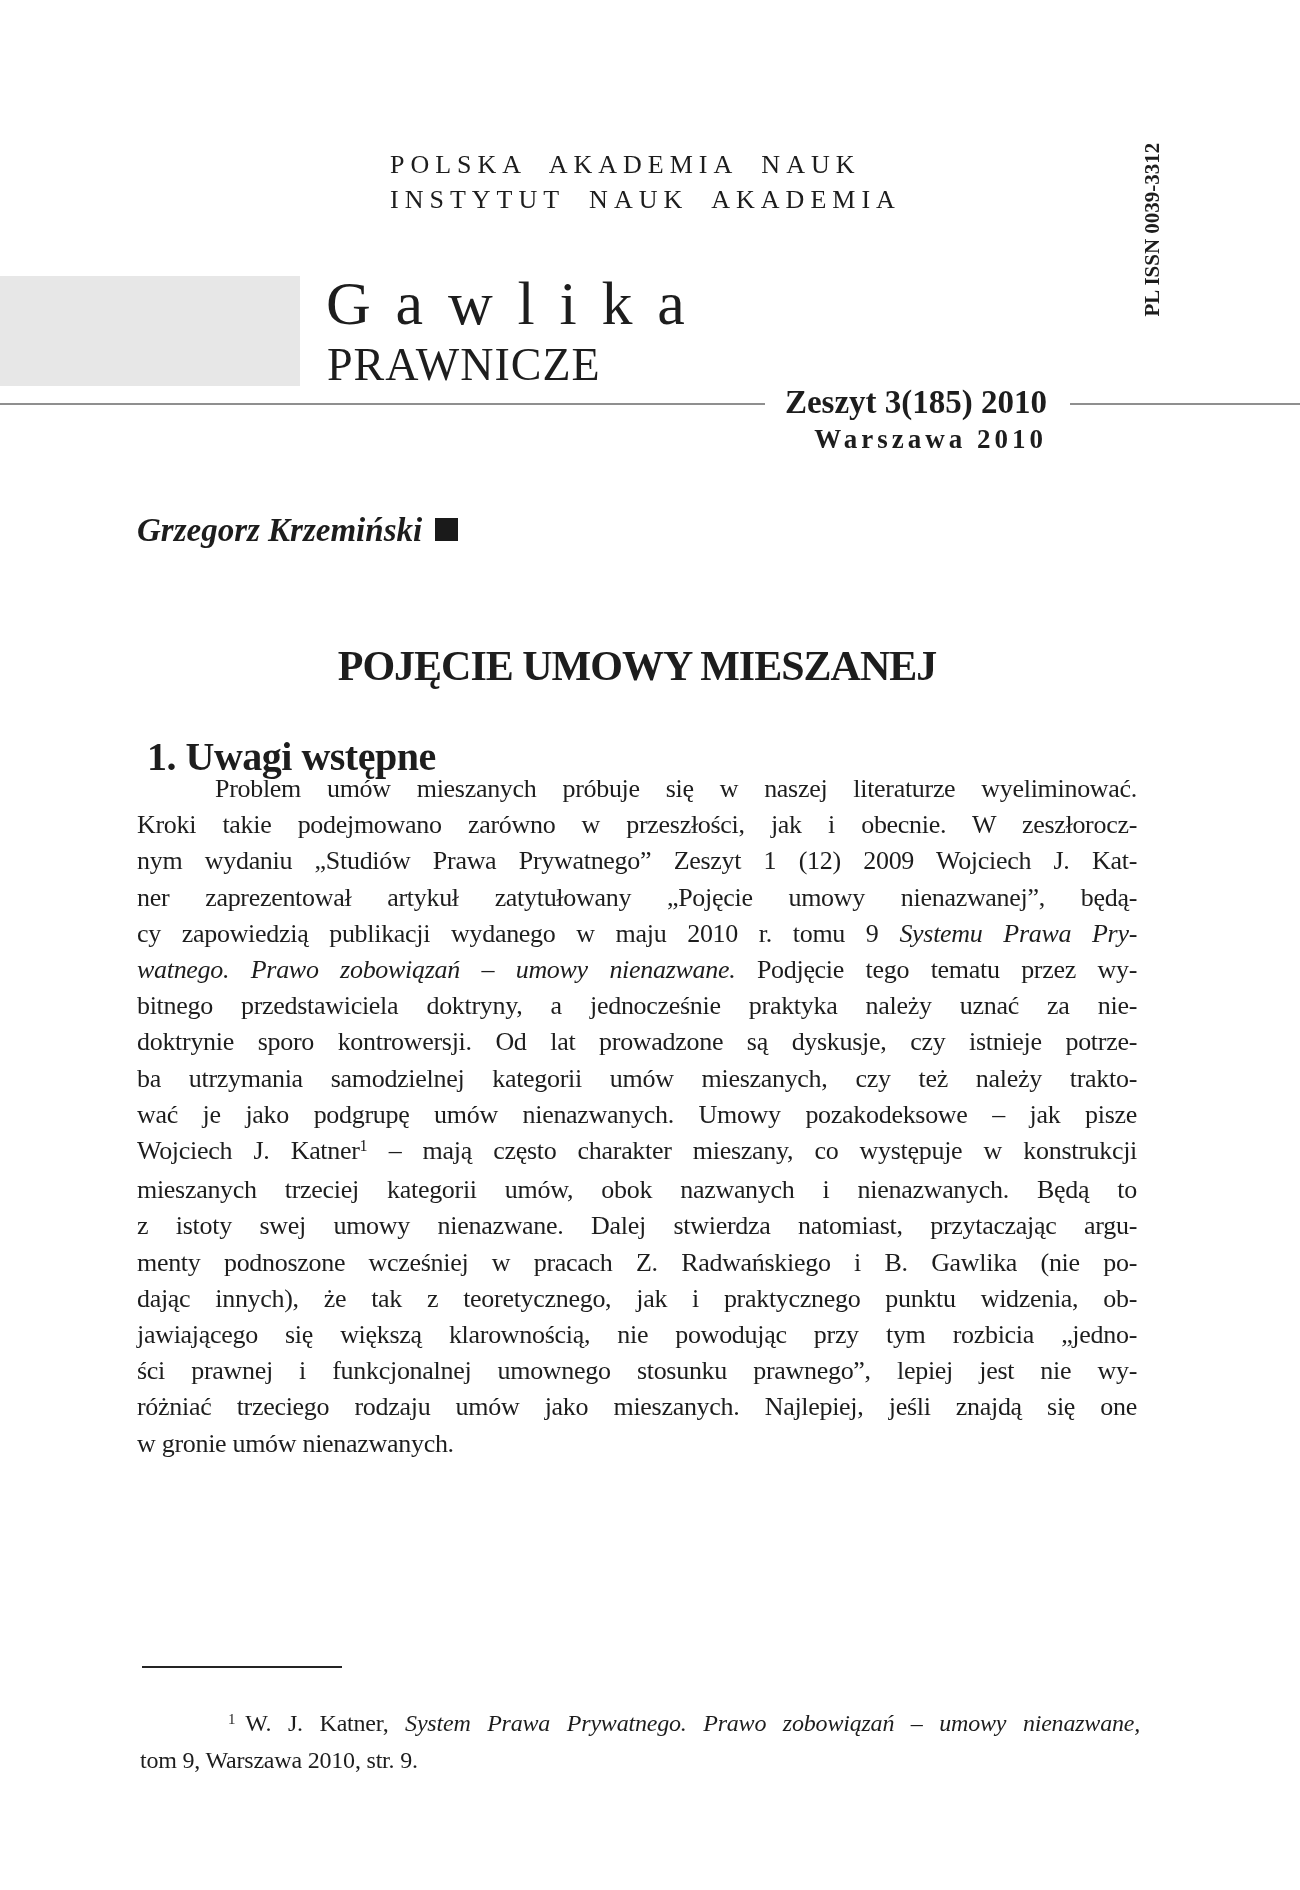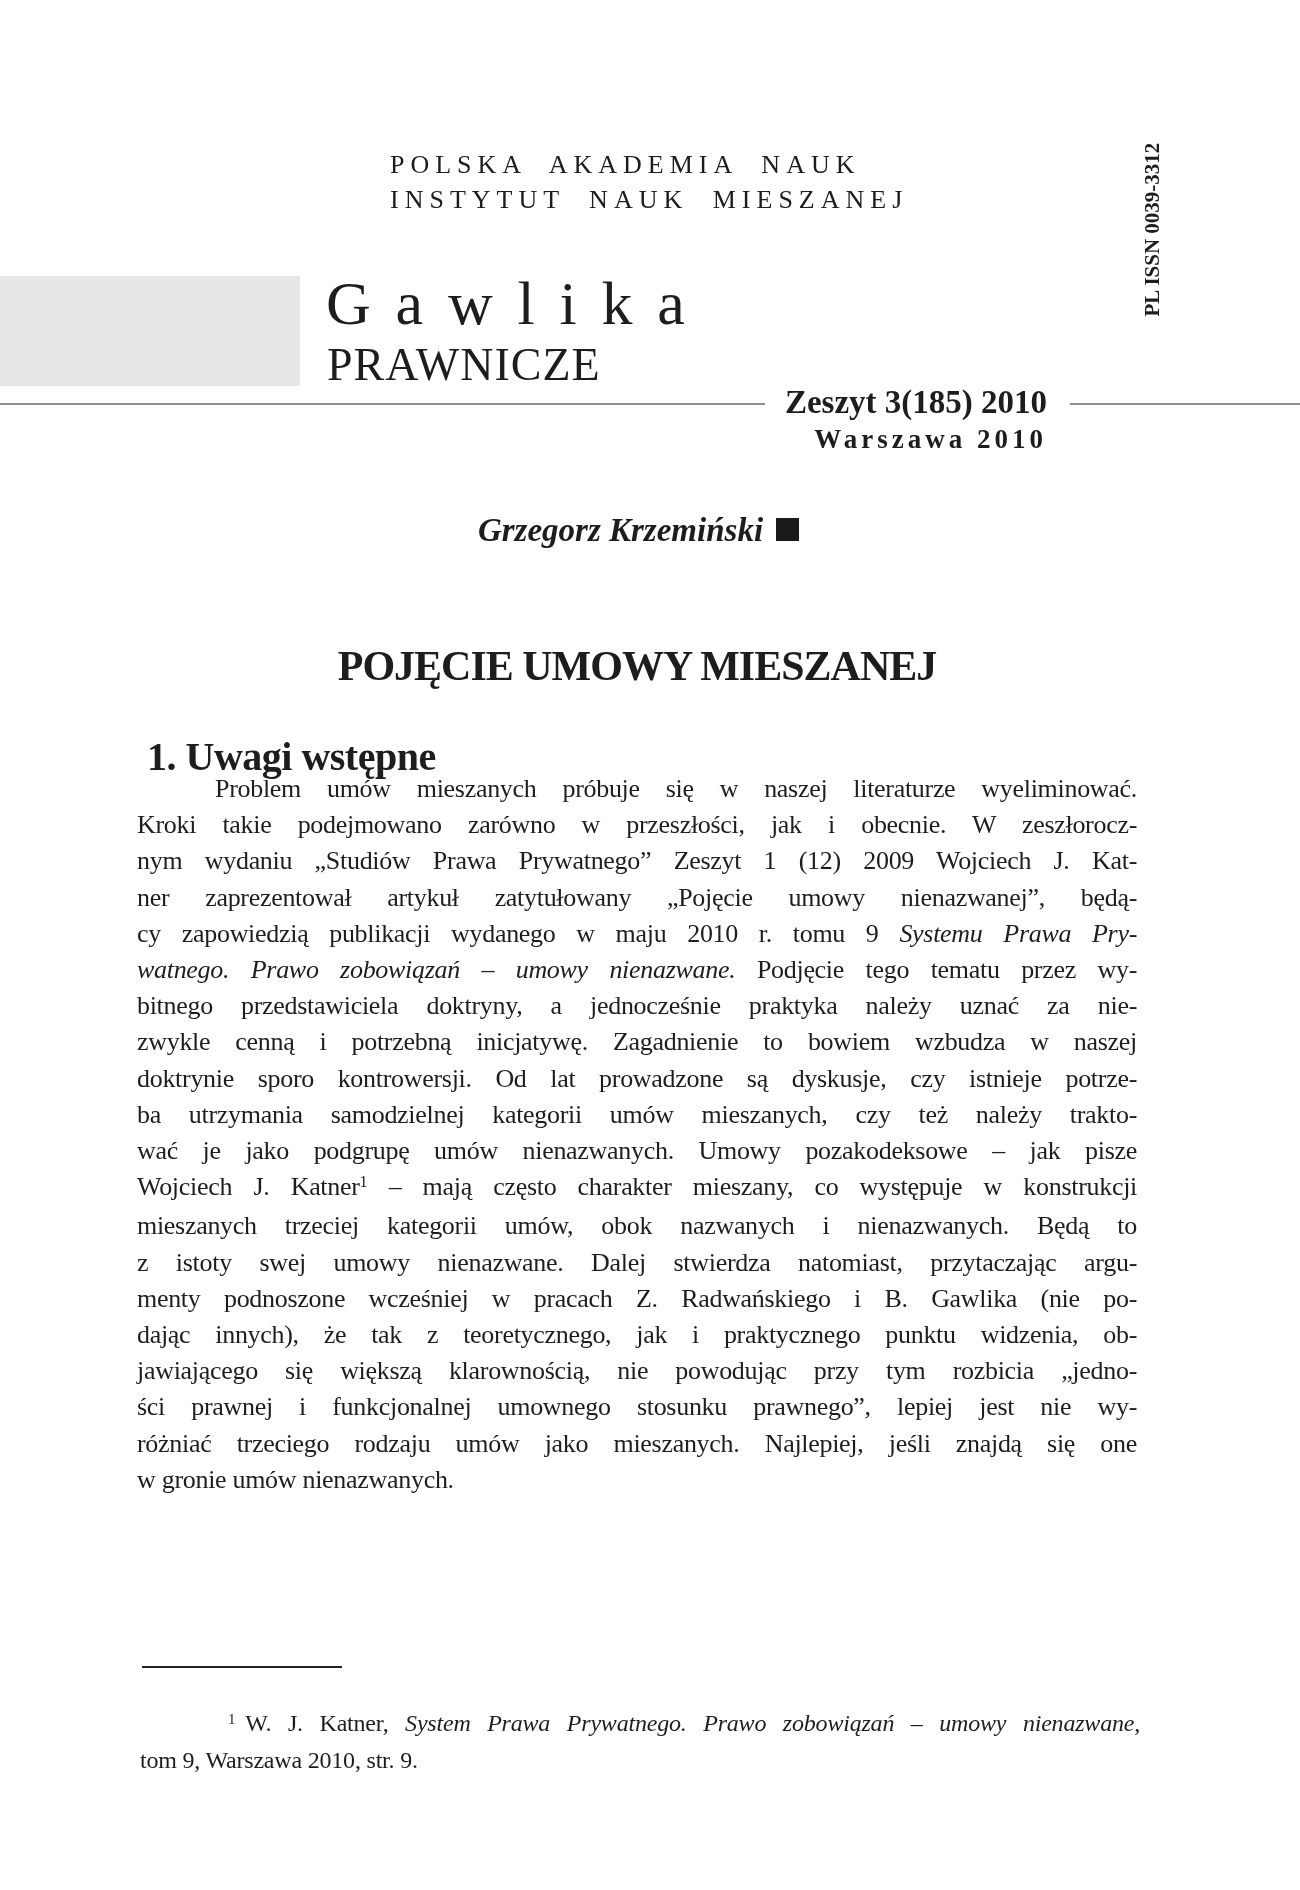--- a/index.html
+++ b/index.html
@@ -14,21 +14,21 @@
   .prawnicze{left:327px;top:338px;font-size:46px;letter-spacing:1px;white-space:nowrap;}
   .rule{top:403px;height:2px;background:#8f8f8f;}
   .rule-left{left:0;width:765px;}
   .rule-right{left:1070px;width:230px;}
   .issue{left:700px;top:384px;width:347px;text-align:right;font-size:33px;font-weight:bold;white-space:nowrap;}
   .place-year{left:700px;top:424px;width:347px;text-align:right;font-size:27px;font-weight:bold;letter-spacing:4px;white-space:nowrap;}
   .issn{left:1067px;top:219px;width:170px;font-size:21px;font-weight:bold;text-align:center;
         transform:rotate(-90deg);transform-origin:center;white-space:nowrap;}
 
   
-  .author-line{left:137px;top:512px;width:1003px;text-align:center;font-size:33px;font-style:italic;font-weight:bold;white-space:nowrap;}
+  .author-line{left:137px;top:512px;width:1003px;text-align:left;font-size:33px;font-style:italic;font-weight:bold;white-space:nowrap;}
   .author-marker{display:inline-block;width:23px;height:23px;background:#1a1a1a;margin-left:13px;}
   .article-title{left:137px;top:642px;width:1000px;text-align:center;font-size:42px;font-weight:bold;letter-spacing:-1px;white-space:nowrap;}
   .section-heading{left:147px;top:733px;font-size:40px;font-weight:bold;letter-spacing:-0.5px;white-space:nowrap;}
 
   
   .body-text{left:137px;top:771px;width:1000px;font-size:26px;line-height:36.2px;letter-spacing:-0.3px;}
   .tline{min-height:36.2px;}
   .just{text-align:justify;text-align-last:justify;}
   .i{font-style:italic;}
   .sup{font-size:0.62em;position:relative;top:-0.5em;}
@@ -37,21 +37,21 @@
   .footnote-rule{left:142px;top:1666px;width:200px;height:2px;background:#242424;}
   .footnote{left:140px;top:1680px;width:1000px;font-size:24px;line-height:34px;letter-spacing:-0.2px;}
   .footnote .tline{min-height:34px;}
   .footnote .sup{margin-right:10px;}
 </style>
 </head>
 <body style="color: rgb(29, 29, 29);">
 
 <div class="abs publisher">
   <div>POLSKA AKADEMIA NAUK</div>
-  <div>INSTYTUT NAUK MIESZANEJ</div>
+  <div>INSTYTUT NAUK AKADEMIA</div>
 </div>
 
 <div class="abs gray-block" style="background: rgb(231, 231, 231);"></div>
 <div class="abs studia">Gawlika</div>
 <div class="abs prawnicze">PRAWNICZE</div>
 
 <div class="abs rule rule-left" style="background: rgb(143, 143, 143);"></div>
 <div class="abs rule rule-right" style="background: rgb(143, 143, 143);"></div>
 
 <div class="abs issue">Zeszyt 3(185) 2010</div>
@@ -64,21 +64,20 @@
 <div class="abs section-heading">1. Uwagi wstępne</div>
 
 <div class="abs body-text">
     <div class="tline just" style="padding-left: 78px;"><span class="r">Problem umów mieszanych próbuje się w naszej literaturze wyeliminować.</span></div>
     <div class="tline just"><span class="r">Kroki takie podejmowano zarówno w przeszłości, jak i obecnie. W zeszłorocz-</span></div>
     <div class="tline just"><span class="r">nym wydaniu „Studiów Prawa Prywatnego” Zeszyt 1 (12) 2009 Wojciech J. Kat-</span></div>
     <div class="tline just"><span class="r">ner zaprezentował artykuł zatytułowany „Pojęcie umowy nienazwanej”, będą-</span></div>
     <div class="tline just"><span class="r">cy zapowiedzią publikacji wydanego w maju 2010 r. tomu 9 </span><span class="i">Systemu Prawa Pry-</span></div>
     <div class="tline just"><span class="i">watnego. Prawo zobowiązań – umowy nienazwane.</span><span class="r"> Podjęcie tego tematu przez wy-</span></div>
     <div class="tline just"><span class="r">bitnego przedstawiciela doktryny, a jednocześnie praktyka należy uznać za nie-</span></div>
-    <div class="tline just"><span class="r">zwykle cenną i potrzebną inicjatywę. Zagadnienie to bowiem wzbudza w naszej</span></div>
     <div class="tline just"><span class="r">doktrynie sporo kontrowersji. Od lat prowadzone są dyskusje, czy istnieje potrze-</span></div>
     <div class="tline just"><span class="r">ba utrzymania samodzielnej kategorii umów mieszanych, czy też należy trakto-</span></div>
     <div class="tline just"><span class="r">wać je jako podgrupę umów nienazwanych. Umowy pozakodeksowe – jak pisze</span></div>
     <div class="tline just"><span class="r">Wojciech J. Katner</span><span class="sup">1</span><span class="r"> – mają często charakter mieszany, co występuje w konstrukcji</span></div>
     <div class="tline just"><span class="r">mieszanych trzeciej kategorii umów, obok nazwanych i nienazwanych. Będą to</span></div>
     <div class="tline just"><span class="r">z istoty swej umowy nienazwane. Dalej stwierdza natomiast, przytaczając argu-</span></div>
     <div class="tline just"><span class="r">menty podnoszone wcześniej w pracach Z. Radwańskiego i B. Gawlika (nie po-</span></div>
     <div class="tline just"><span class="r">dając innych), że tak z teoretycznego, jak i praktycznego punktu widzenia, ob-</span></div>
     <div class="tline just"><span class="r">jawiającego się większą klarownością, nie powodując przy tym rozbicia „jedno-</span></div>
     <div class="tline just"><span class="r">ści prawnej i funkcjonalnej umownego stosunku prawnego”, lepiej jest nie wy-</span></div>

